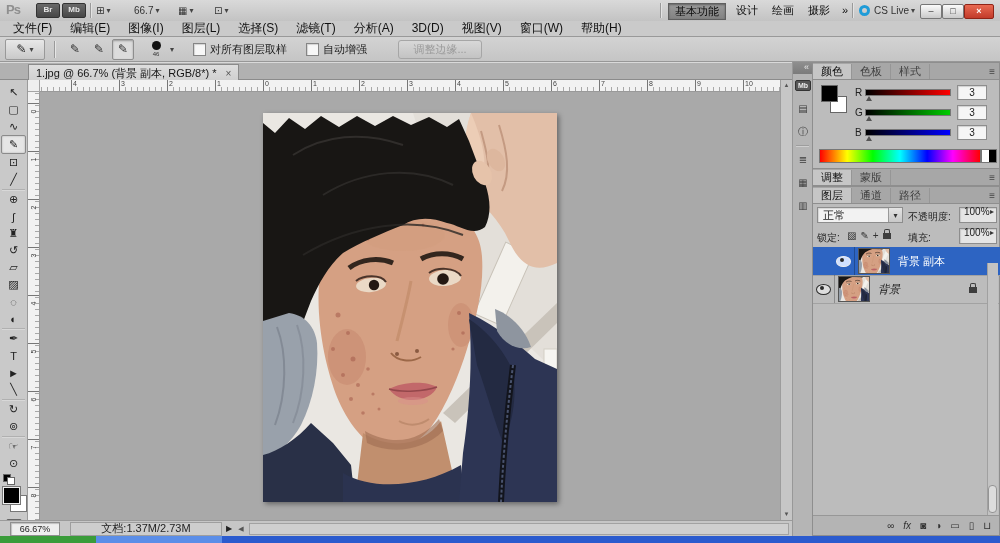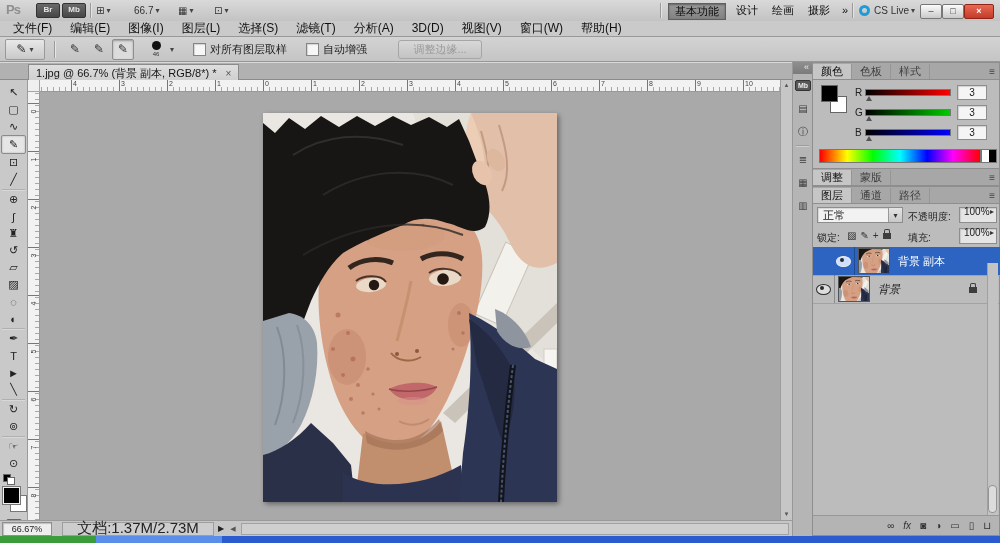--- a/index.html
+++ b/index.html
@@ -68,21 +68,21 @@
     background-size:11px 100%,4px 100%;background-position:right 0 top 11px,right 0 top 1px;background-repeat:no-repeat,no-repeat;}
   .rnum{position:absolute;top:0;font-size:7px;color:#444;}
   .rnumv{position:absolute;left:0;width:10px;font-size:7px;color:#444;transform:rotate(-90deg);}
   #pasteboard{left:40px;top:92px;width:740px;height:428px;background:#a9a9a9;overflow:hidden;}
   #photo{left:223px;top:21px;width:294px;height:389px;background:#eae7e2;box-shadow:2px 2px 5px rgba(0,0,0,.4);}
   
   #vscroll{left:780px;top:80px;width:12px;height:440px;background:#c6c6c6;border-left:1px solid #9c9c9c;box-sizing:border-box;}
   .scrarrow{position:absolute;left:0;width:11px;height:11px;font-size:6px;color:#555;text-align:center;line-height:11px;}
   #statusbar{left:0;top:520px;width:792px;height:16px;background:#c6c6c6;border-top:1px solid #9a9a9a;display:flex;align-items:center;box-sizing:border-box;}
   .statfield{height:12px;background:#eee;border:1px solid #8f8f8f;box-shadow:inset 1px 1px 1px rgba(0,0,0,.2);font-size:9px;display:flex;align-items:center;justify-content:center;color:#222;}
-  .docfield{height:12px;border:1px solid #9e9e9e;background:#cdcdcd;font-size:15px;display:flex;align-items:center;justify-content:center;color:#222;}
+  .docfield{height:12px;border:1px solid #9e9e9e;background:#cdcdcd;font-size:11px;display:flex;align-items:center;justify-content:center;color:#222;}
   .hscrolltrack{flex:1;height:12px;margin:0 3px;background:#cfcfcf;border:1px solid #a2a2a2;box-sizing:border-box;}
   
   #dockstrip{left:792px;top:62px;width:20px;height:474px;background:#b5b5b5;border-left:1px solid #989898;box-sizing:border-box;}
   .dockhead{height:12px;background:linear-gradient(#8f8f8f,#7b7b7b);color:#e8e8e8;font-size:9px;text-align:right;padding-right:3px;line-height:11px;}
   .dockicon{width:20px;height:23px;display:flex;align-items:center;justify-content:center;font-size:10px;color:#3a3a3a;}
   .dockicon .mini{background:#575757;color:#eee;font-size:7px;font-weight:bold;border-radius:2px;padding:1px 2px;border:1px solid #333;}
   .dsep{height:1px;background:#9d9d9d;margin:2px 3px;box-shadow:0 1px 0 #cfcfcf;}
   
   .panel{background:#bcbcbc;border:1px solid #8e8e8e;box-sizing:border-box;}
   .ptabs{height:16px;background:#a7a7a7;display:flex;align-items:flex-end;border-bottom:1px solid #8e8e8e;}
@@ -367,21 +367,21 @@
           <use href="#photoArt"></use>
         </svg>
     </div>
   </div>
   <div id="vscroll" class="abs">
     <span class="scrarrow" style="top:0;">▲</span>
     <span class="scrarrow" style="bottom:0;">▼</span>
   </div>
 
   <div id="statusbar" class="abs">
-    <span class="statfield" style="margin-left:2px;width:48px;">66.67%</span>
+    <span class="statfield" style="margin-left:10px;width:48px;">66.67%</span>
     <span class="docfield" style="margin-left:10px;width:150px;">文档:1.37M/2.73M</span>
     <span style="width:14px;text-align:center;font-size:8px;color:#222;">▶</span>
     <span style="width:10px;text-align:center;font-size:7px;color:#555;">◀</span>
     <span class="hscrolltrack"></span>
   </div>
 
   <div id="dockstrip" class="abs">
     <div class="dockhead">«</div>
     <div class="dockicon">
         <span class="mini">Mb</span>

